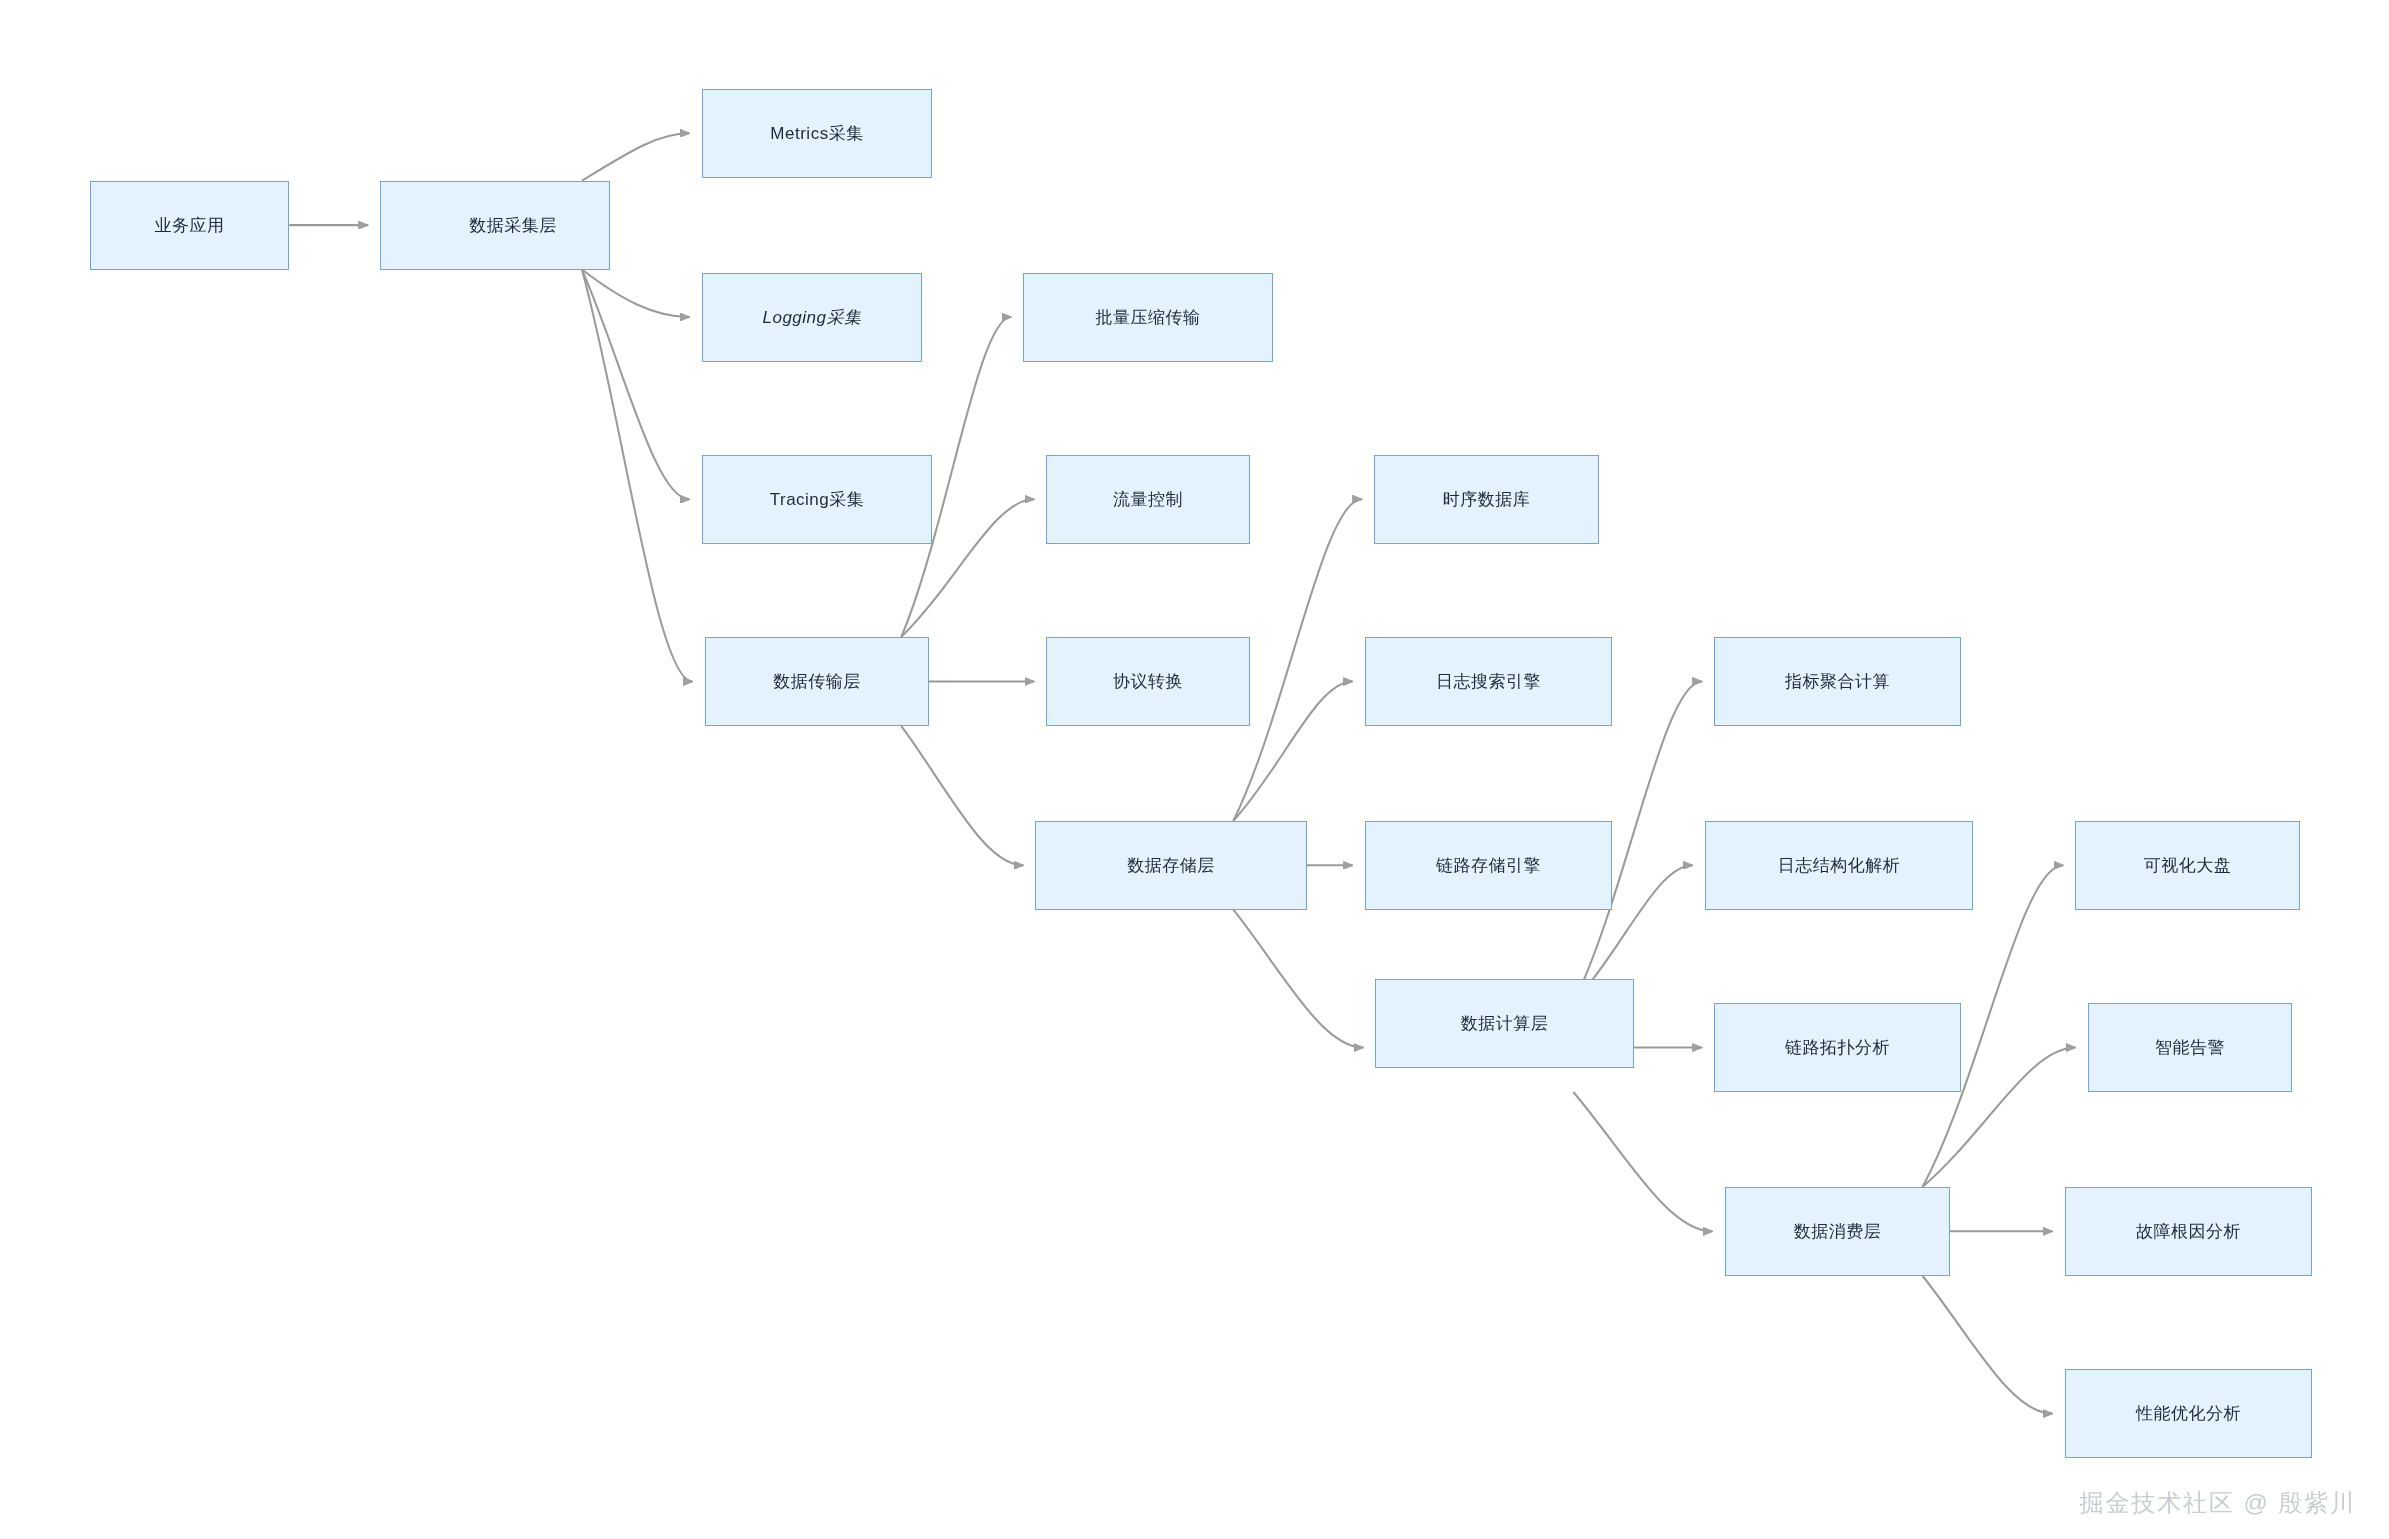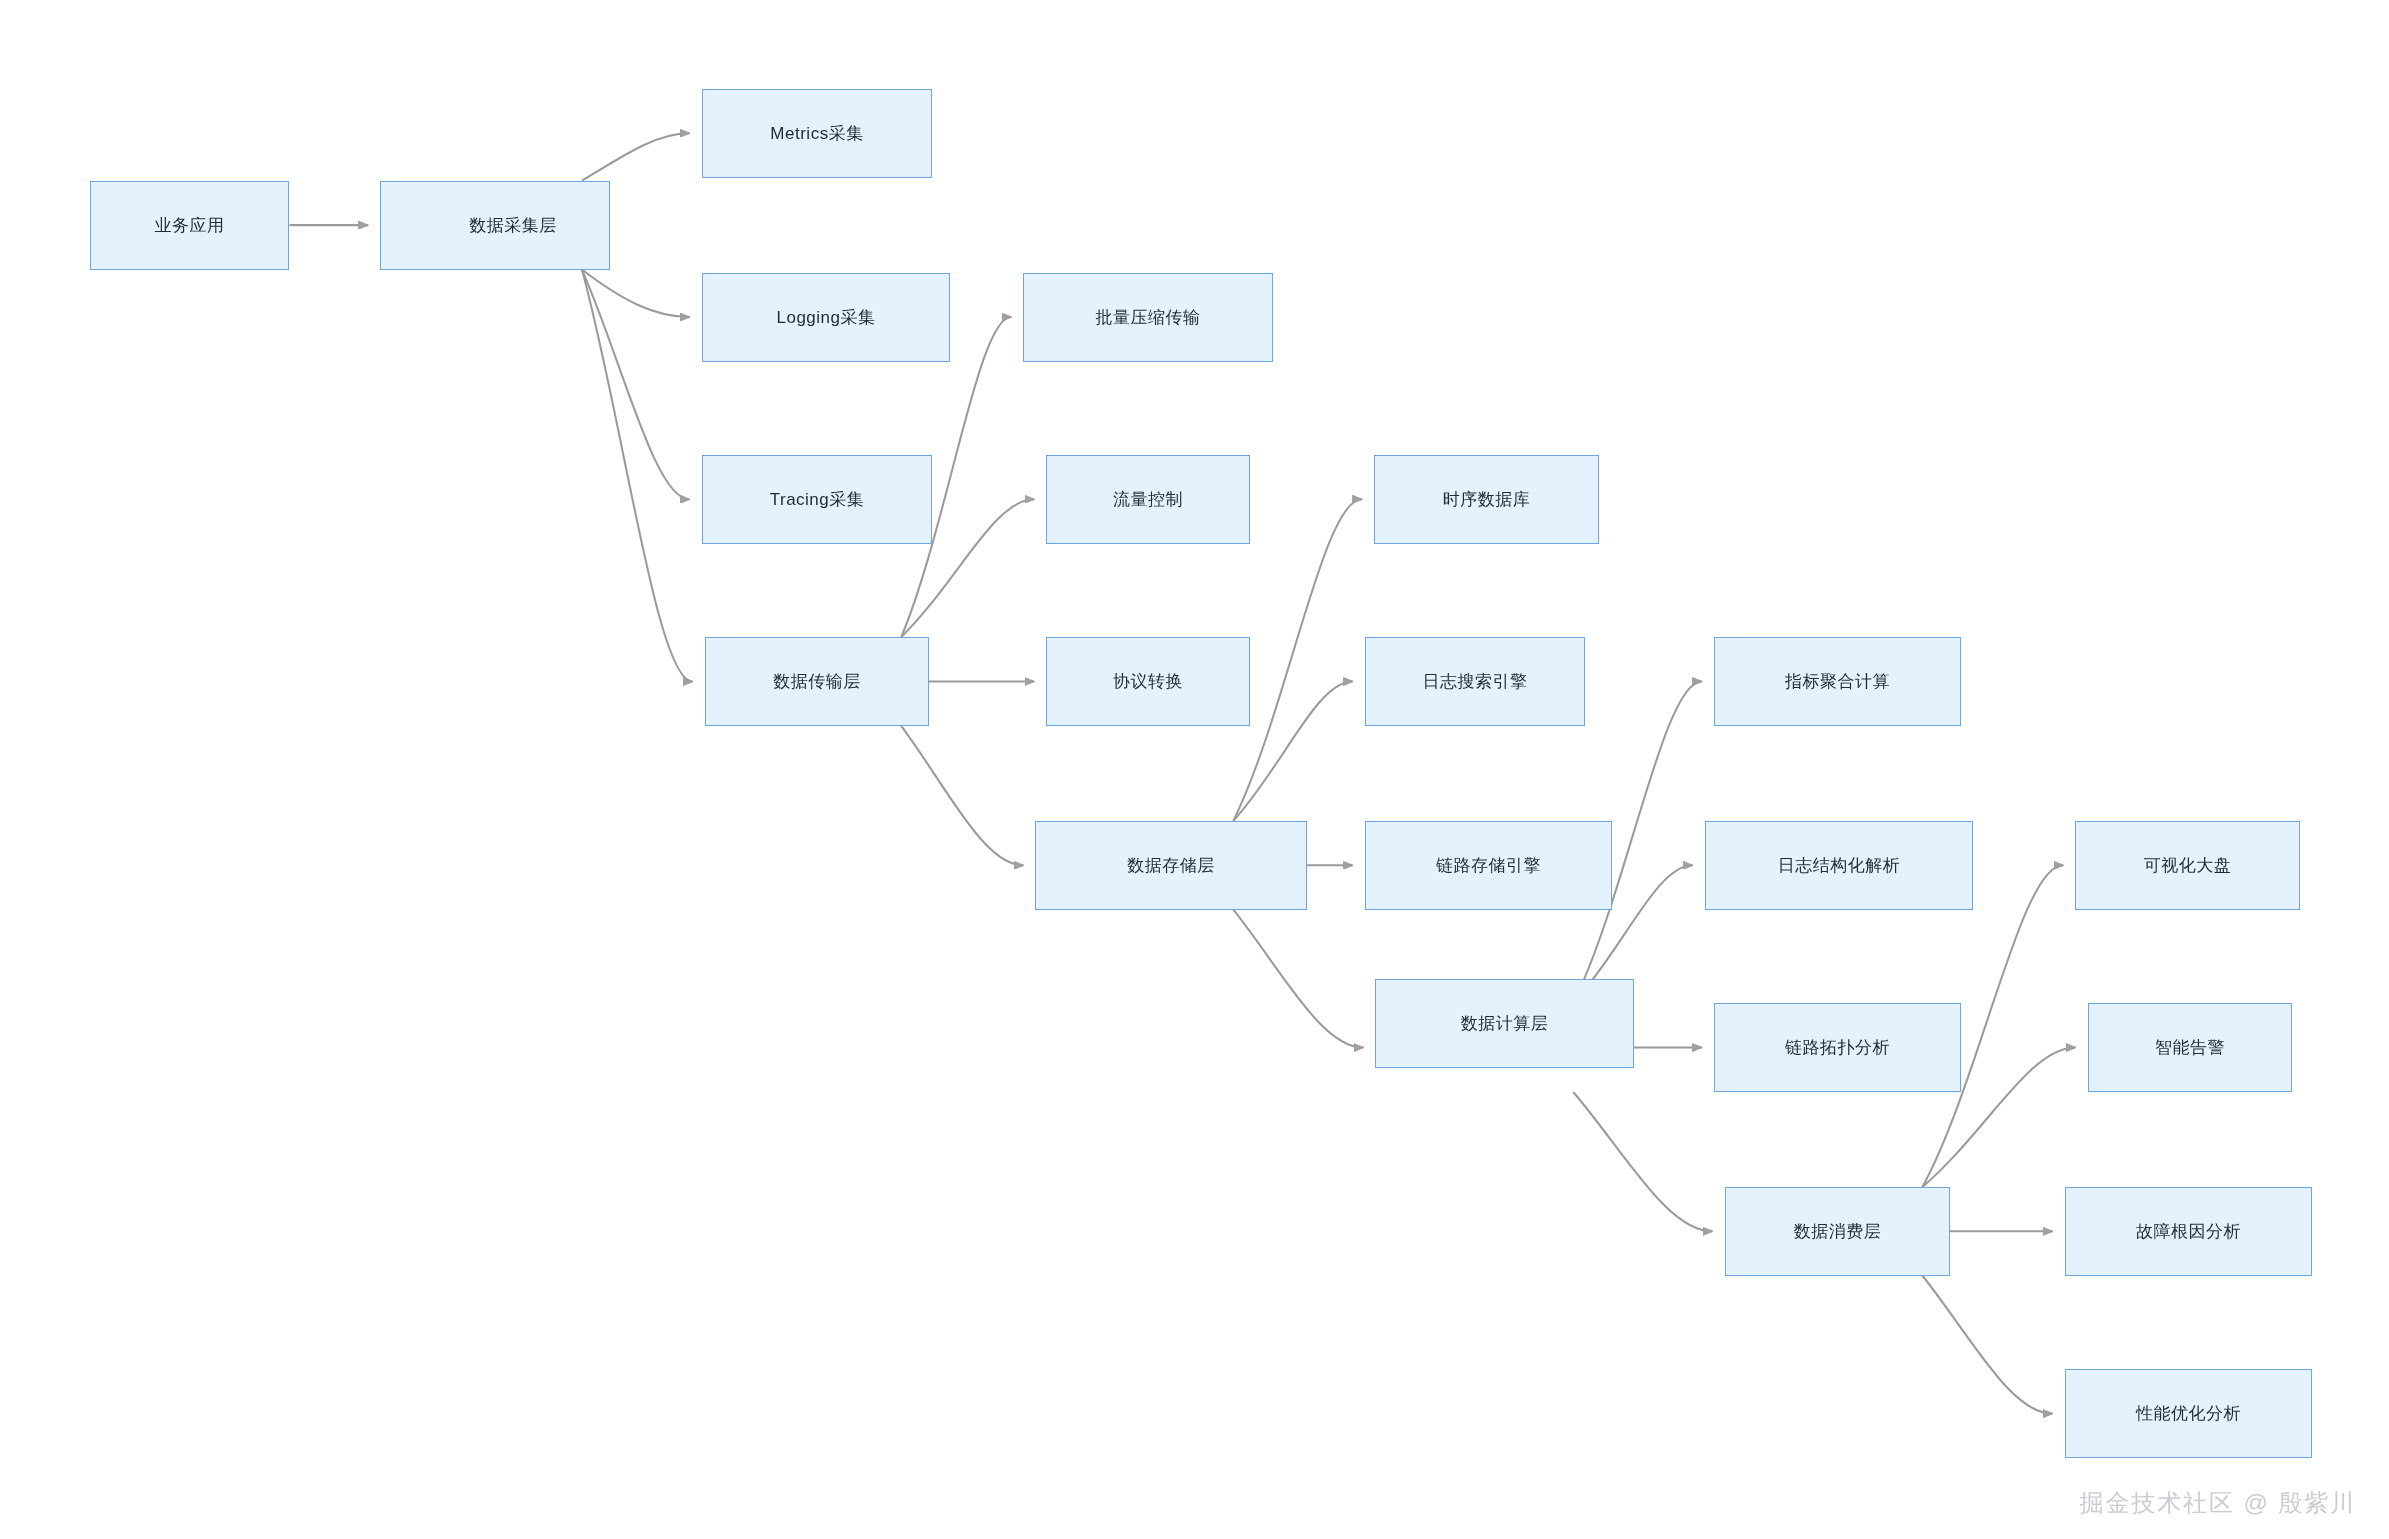--- a/index.html
+++ b/index.html
@@ -93,21 +93,21 @@
   <div id="nodes">
       <div class="node" style="left: 90px; top: 181px; width: 199px; height: 89px;">
         <span class="node-label">业务应用</span>
       </div>
       <div class="node" style="left: 380px; top: 181px; width: 230px; height: 89px; padding-left: 36px;">
         <span class="node-label">数据采集层</span>
       </div>
       <div class="node" style="left: 702px; top: 89px; width: 230px; height: 89px;">
         <span class="node-label">Metrics采集</span>
       </div>
-      <div class="node" style="left: 702px; top: 273px; width: 248px; height: 89px;">
+      <div class="node" style="left: 702px; top: 273px; width: 220px; height: 89px; font-style: italic;">
         <span class="node-label">Logging采集</span>
       </div>
       <div class="node" style="left: 702px; top: 455px; width: 230px; height: 89px;">
         <span class="node-label">Tracing采集</span>
       </div>
       <div class="node" style="left: 705px; top: 637px; width: 224px; height: 89px;">
         <span class="node-label">数据传输层</span>
       </div>
       <div class="node" style="left: 1023px; top: 273px; width: 250px; height: 89px;">
         <span class="node-label">批量压缩传输</span>
@@ -117,21 +117,21 @@
       </div>
       <div class="node" style="left: 1046px; top: 637px; width: 204px; height: 89px;">
         <span class="node-label">协议转换</span>
       </div>
       <div class="node" style="left: 1035px; top: 821px; width: 272px; height: 89px;">
         <span class="node-label">数据存储层</span>
       </div>
       <div class="node" style="left: 1374px; top: 455px; width: 225px; height: 89px;">
         <span class="node-label">时序数据库</span>
       </div>
-      <div class="node" style="left: 1365px; top: 637px; width: 220px; height: 89px;">
+      <div class="node" style="left: 1365px; top: 637px; width: 247px; height: 89px;">
         <span class="node-label">日志搜索引擎</span>
       </div>
       <div class="node" style="left: 1365px; top: 821px; width: 247px; height: 89px;">
         <span class="node-label">链路存储引擎</span>
       </div>
       <div class="node" style="left: 1375px; top: 979px; width: 259px; height: 89px;">
         <span class="node-label">数据计算层</span>
       </div>
       <div class="node" style="left: 1714px; top: 637px; width: 247px; height: 89px;">
         <span class="node-label">指标聚合计算</span>

